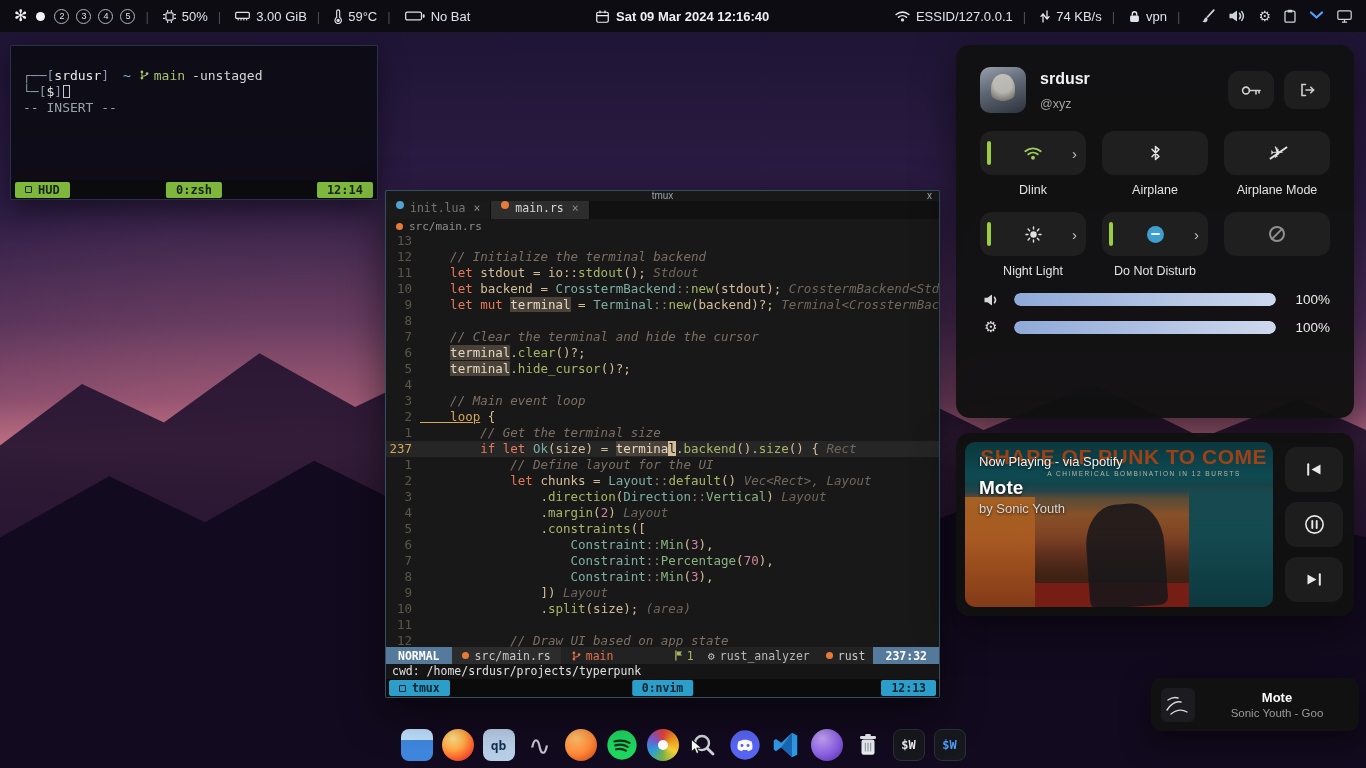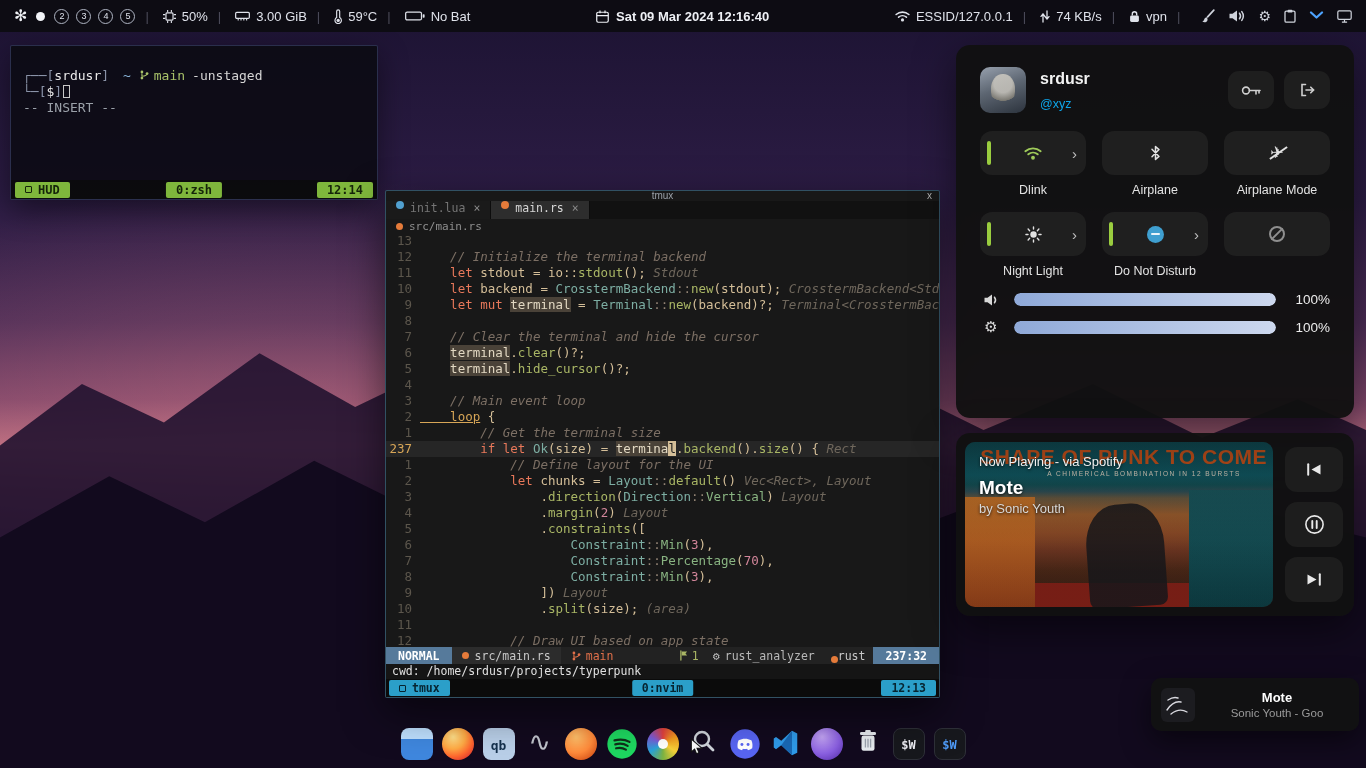--- a/index.html
+++ b/index.html
@@ -89,35 +89,35 @@
 .sy-i{color:#6f675c;font-style:italic}
 .sy-h{background:#4a4238;color:#e2d8c2}
 .sy-x{background:#d4be98;color:#1b1b1b}
 .e-status{position:absolute;left:0;right:0;bottom:33px;height:17px;background:#222;display:flex;align-items:center;font-family:"DejaVu Sans Mono",monospace;font-size:11.5px;color:#aaa;overflow:hidden}
 .st-mode{background:#567a9b;color:#fff;font-weight:bold;padding:0 12px;height:100%;display:flex;align-items:center}
 .st-file{background:#2c2c2c;height:100%;display:flex;align-items:center;gap:6px;padding:0 10px;color:#c8c8c8}
 .st-branch{color:#e0704a;display:flex;align-items:center;gap:4px;padding:0 10px}
 .st-spacer{flex:1}
 .st-flag{color:#a9b665;display:flex;align-items:center;gap:3px;padding:0 6px}
 .st-lsp{color:#b8b8b8;display:flex;align-items:center;gap:5px;padding:0 8px}
-.st-ft{color:#c8c8c8;display:flex;align-items:flex-end;padding:0 8px}
+.st-ft{color:#c8c8c8;display:flex;align-items:center;gap:5px;padding:0 8px}
 .st-pos{background:#567a9b;color:#fff;padding:0 12px;height:100%;display:flex;align-items:center;font-weight:bold}
 .e-cwd{position:absolute;left:0;right:0;bottom:18px;height:15px;line-height:15px;font-size:11.5px;color:#e0e0e0;padding:0 6px;background:#151515}
 .e-tmux{position:absolute;left:0;right:0;bottom:0;height:18px;background:#0b0b0b;display:flex;align-items:center;padding:0 3px;font-family:"DejaVu Sans Mono",monospace;font-size:11.5px;position:absolute}
 
 
 #cc-main{position:absolute;left:956px;top:45px;width:398px;height:373px;z-index:5;
  background:rgba(17,17,17,.96);border-radius:14px;box-shadow:0 14px 40px rgba(0,0,0,.5)}
 .cc-user{display:flex;align-items:center;padding:22px 24px 4px;gap:14px}
 .avatar{width:46px;height:46px;border-radius:10px;flex:none;overflow:hidden;position:relative;
  background:linear-gradient(160deg,#97a0ad 0%,#5d6672 45%,#2c333d 100%)}
 .avatar::after{content:"";position:absolute;left:11px;top:7px;width:24px;height:30px;border-radius:48% 48% 40% 40%;
  background:radial-gradient(circle at 50% 32%,#d8d3c8 0 38%,#8a8578 72%,transparent 74%);opacity:.75}
 .cc-name{font-size:16px;font-weight:bold;color:#f2f2f2}
-.cc-handle{font-size:12.5px;color:#0ea5e9;margin-top:9px}
+.cc-handle{font-size:12.5px;color:#a3a3a3;margin-top:9px}
 .cc-user-buttons{margin-left:auto;display:flex;gap:10px}
 .cc-btn{width:46px;height:38px;border-radius:11px;background:#1e1e1e;display:flex;align-items:center;justify-content:center;color:#d0d0d0}
 #toggles{display:grid;grid-template-columns:repeat(3,1fr);column-gap:16px;row-gap:14px;padding:14px 24px 0}
 .tg-cell{text-align:center}
 .tg-tile{position:relative;height:44px;border-radius:12px;background:#1f1f1f;display:flex;align-items:center;justify-content:center}
 .tg-bar{position:absolute;left:7px;top:10px;width:4px;height:24px;border-radius:2px;background:#9acd3f}
 .tg-chev{position:absolute;right:9px;top:50%;transform:translateY(-50%);color:#c0c0c0;font-size:15px;line-height:1}
 .tg-icon{color:#e2e2e2;display:flex;align-items:center;justify-content:center}
 .green-ic{color:#9fcb5a}
 .tg-label{margin-top:8px;font-size:12.5px;color:#e3e3e3;min-height:15px}
@@ -155,21 +155,21 @@
 #notif{position:absolute;left:1151px;top:678px;width:208px;height:53px;z-index:5;
  background:rgba(18,18,18,.97);border-radius:10px;box-shadow:0 10px 28px rgba(0,0,0,.5);
  display:flex;align-items:center;gap:10px;padding:0 10px}
 .nf-thumb{width:34px;height:34px;border-radius:6px;overflow:hidden;flex:none}
 .nf-text{flex:1;text-align:center}
 .nf-title{font-size:13px;font-weight:bold;color:#fff}
 .nf-sub{font-size:11.5px;color:#9a9a9a;margin-top:2px}
 
 
 #dock{position:absolute;left:0;right:0;bottom:6px;display:flex;justify-content:center;align-items:center;gap:7px;z-index:3}
-.dock-item{position:relative;width:34px;height:34px;display:flex;justify-content:center}
+.dock-item{position:relative;width:34px;height:34px;display:flex;align-items:center;justify-content:center}
 .di{display:block;width:32px;height:32px;border-radius:8px}
 .di.files{background:linear-gradient(180deg,#bfe0ff 0 34%,#3f87de 34%)}
 .di.firefox{border-radius:50%;background:radial-gradient(circle at 35% 28%,#ffe08a,#ffab45 38%,#ff6a2f 62%,#e0362f 85%)}
 .di.qb{background:#b9cfe8}
 .di.orange{border-radius:50%;background:radial-gradient(circle at 35% 28%,#ffc06a,#ff8a3a 52%,#d6521a 85%)}
 .di.photos{border-radius:50%;background:conic-gradient(#e5413e,#f29c1f,#f7d038,#7cb342,#29a3d8,#7b5bd6,#e5413e);position:relative}
 .di.photos::after{content:"";position:absolute;left:11px;top:11px;width:10px;height:10px;border-radius:50%;background:#fff}
 .di.purple{border-radius:50%;background:radial-gradient(circle at 35% 28%,#c3a4f4,#8a5fe0 55%,#5c35b0 90%)}
 .di.sw{background:#17181d;border:1px solid #2e3038}
 .di-wave{font-size:27px;color:#c0c4cc;line-height:1;font-family:"DejaVu Sans",sans-serif}

